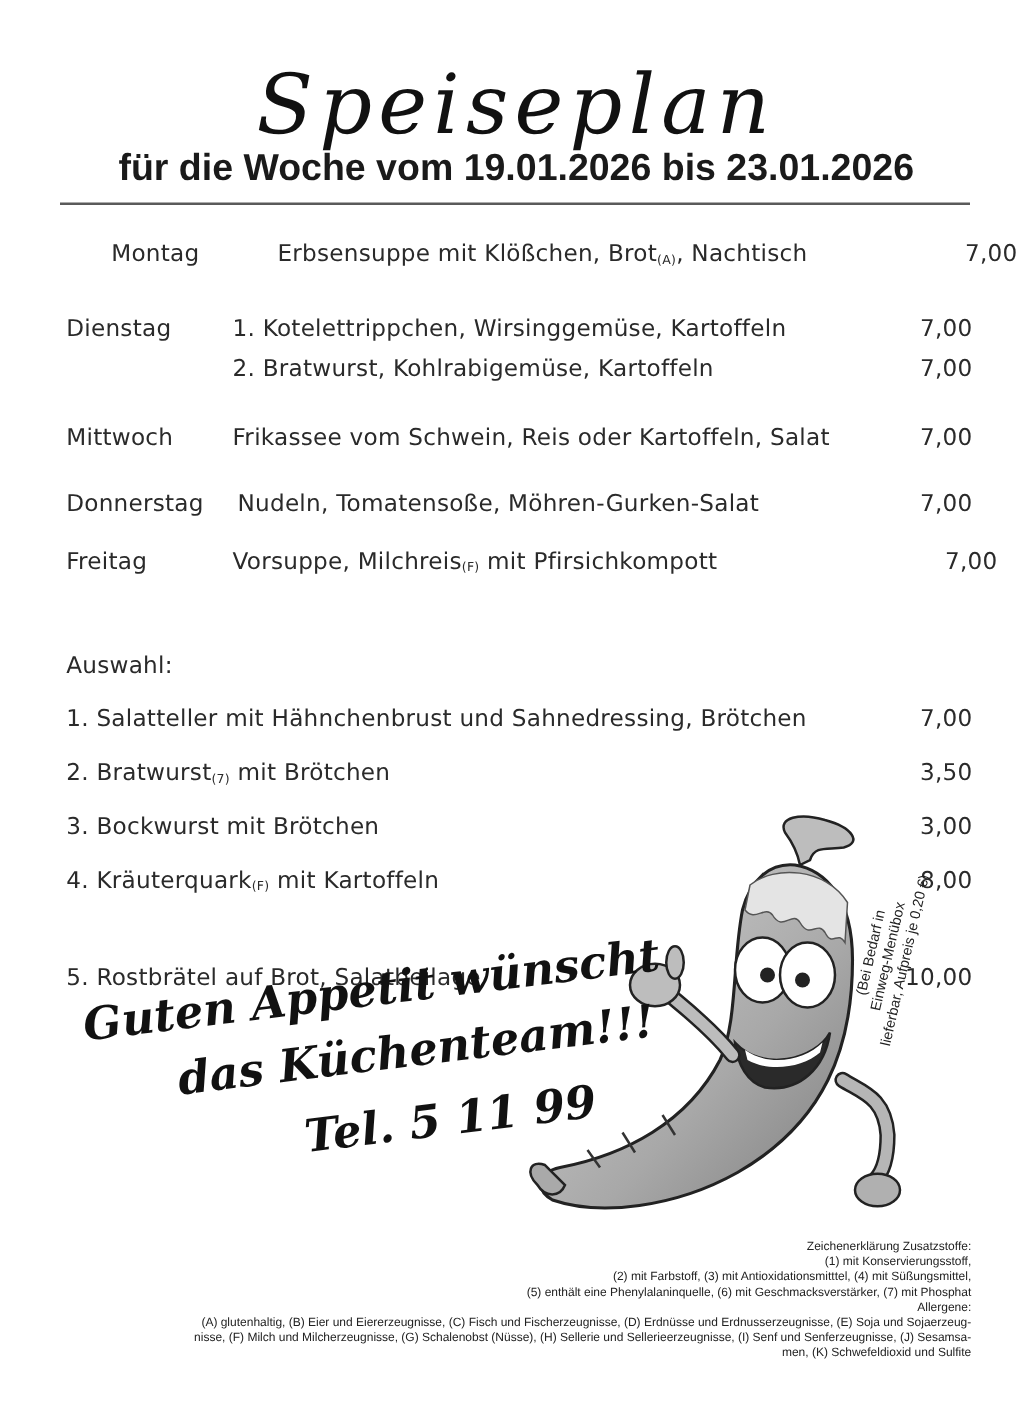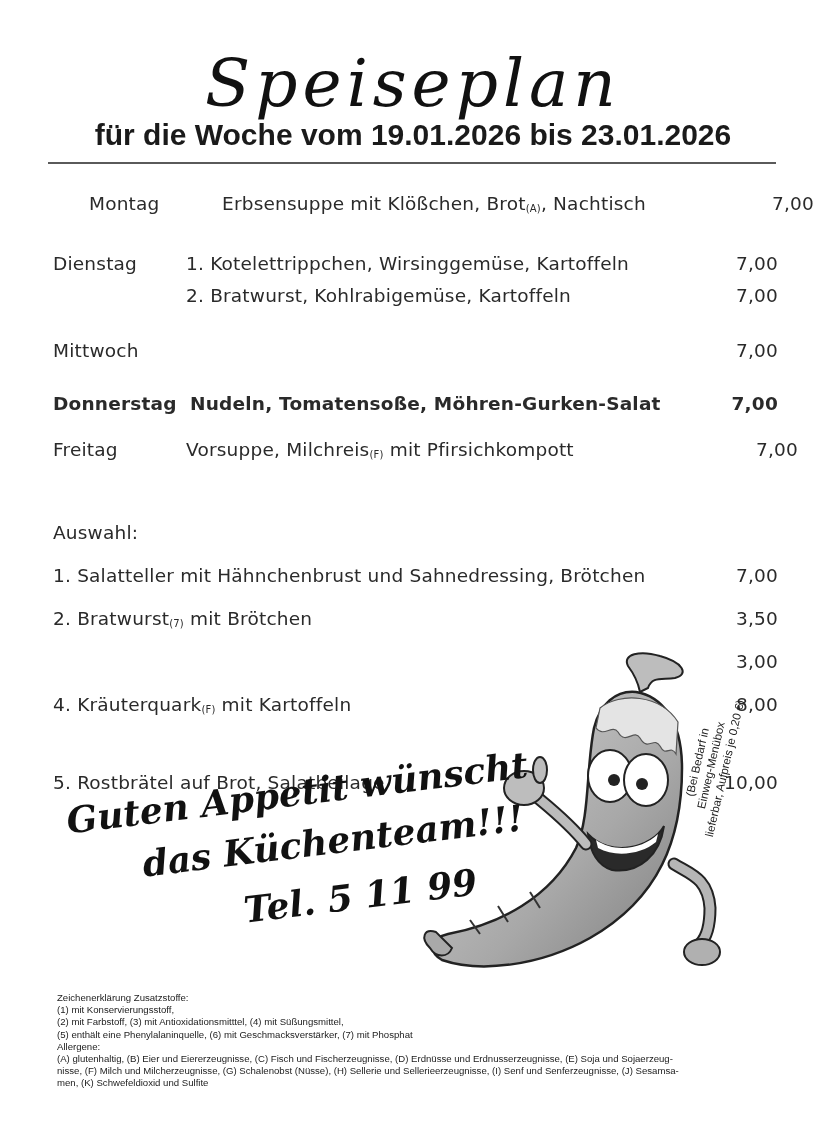--- a/index.html
+++ b/index.html
@@ -41,21 +41,21 @@
     font-family: "Liberation Sans", sans-serif; font-size: 11.5px; line-height: 14px; color: #222;
     transform: rotate(-77deg); transform-origin: left top; text-align: center;
   }
 
   .mascot { position: absolute; left: 390px; top: 648px; width: 340px; height: 330px; }
 
   .legend {
     position: absolute; left: 57px; top: 992px; width: 720px;
     font-family: "Liberation Sans", sans-serif; font-size: 9.6px; line-height: 12.2px; color: #222;
   }
-  .legend div { white-space: nowrap; }
+  .legend div { white-space: nowrap; text-align: right; }
 </style>
 </head>
 <body>
 
 <div class="page">
 
   <div class="title">Speiseplan</div>
   <div class="subtitle">für die Woche vom 19.01.2026 bis 23.01.2026</div>
   <div class="rule"></div>
 
@@ -70,24 +70,25 @@
     <span class="dish">1. Kotelettrippchen, Wirsinggemüse, Kartoffeln</span>
     <span class="price">7,00</span>
   </div>
   <div class="row hand" style="top:285px;">
     <span class="dish">2. Bratwurst, Kohlrabigemüse, Kartoffeln</span>
     <span class="price">7,00</span>
   </div>
 
   <div class="row hand" style="top:340px;">
     <span class="day">Mittwoch</span>
+    <span class="dish">Frikassee vom Schwein, Reis oder Kartoffeln, Salat</span>
     <span class="price">7,00</span>
   </div>
 
-  <div class="row hand" style="top:393px;font-weight:bold;">
+  <div class="row hand" style="top:393px;">
     <span class="day">Donnerstag</span>
     <span class="dish" style="left:190px;text-align:right;">Nudeln, Tomatensoße, Möhren-Gurken-Salat</span>
     <span class="price">7,00</span>
   </div>
 
   <div class="row hand" style="top:439px;padding-left:20px;">
     <span class="day">Freitag</span>
     <span class="dish"><span>Vorsuppe, Milchreis</span><sub class="note">(F)</sub><span> mit Pfirsichkompott</span></span>
     <span class="price">7,00</span>
   </div>
@@ -96,20 +97,21 @@
 
   <div class="row hand" style="top:565px;">
     <span class="aw-item">1. Salatteller mit Hähnchenbrust und Sahnedressing, Brötchen</span>
     <span class="price">7,00</span>
   </div>
   <div class="row hand" style="top:608px;">
     <span class="aw-item"><span>2. Bratwurst</span><sub class="note">(7)</sub><span> mit Brötchen</span></span>
     <span class="price">3,50</span>
   </div>
   <div class="row hand" style="top:651px;">
+    <span class="aw-item">3. Bockwurst mit Brötchen</span>
     <span class="price">3,00</span>
   </div>
   <div class="row hand" style="top:694px;">
     <span class="aw-item"><span>4. Kräuterquark</span><sub class="note">(F)</sub><span> mit Kartoffeln</span></span>
     <span class="price">8,00</span>
   </div>
   <div class="row hand" style="top:772px;">
     <span class="aw-item">5. Rostbrätel auf Brot, Salatbeilage</span>
     <span class="price">10,00</span>
   </div>

